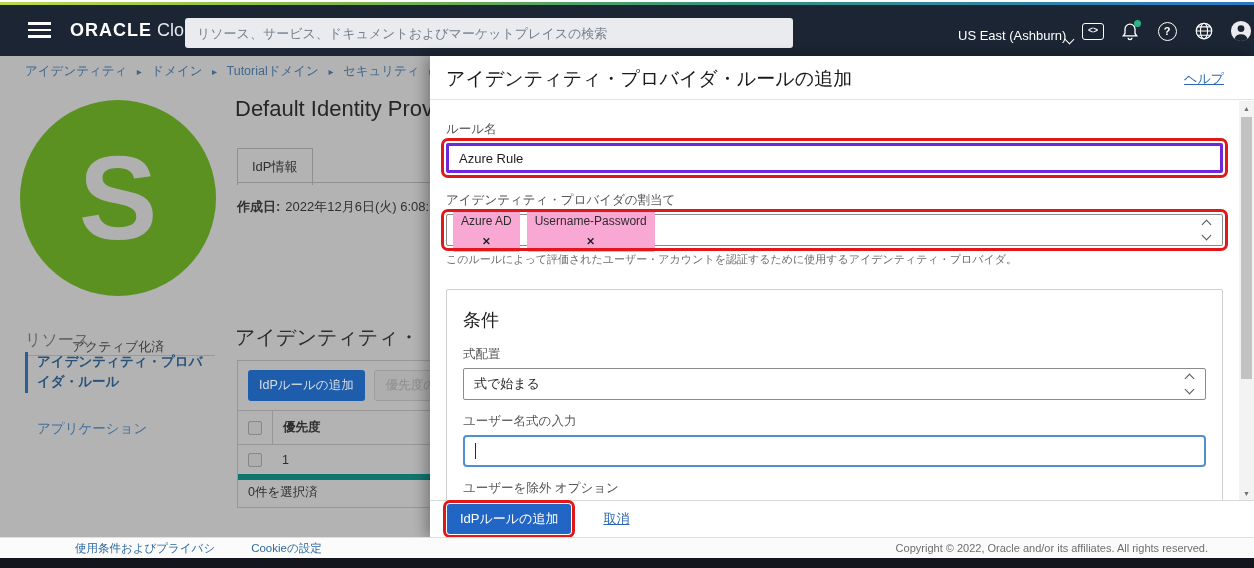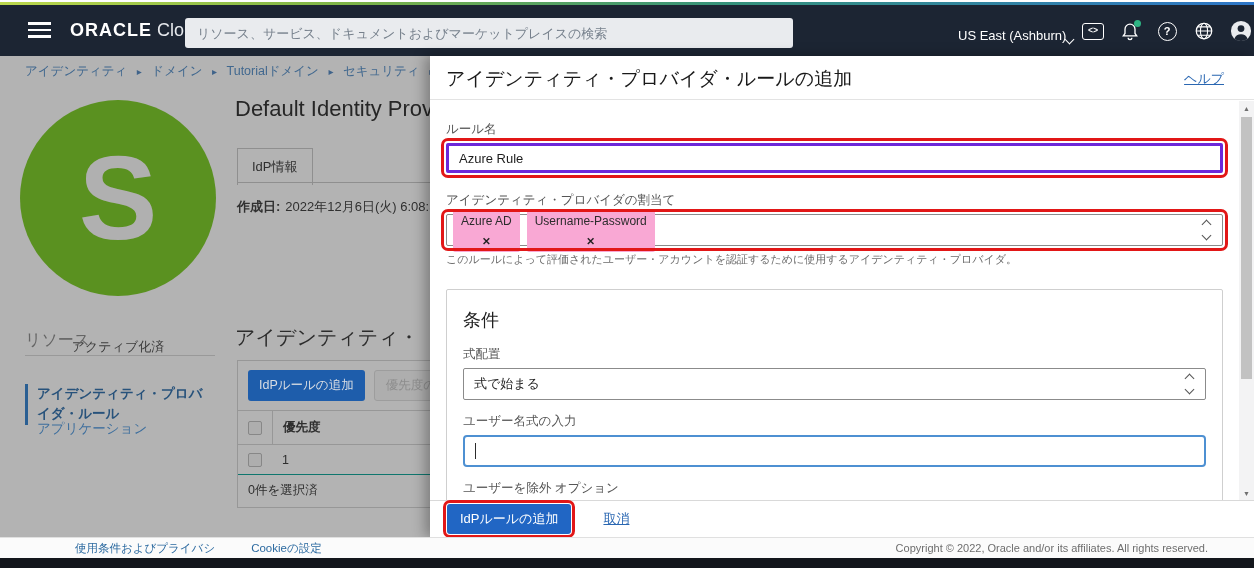--- a/index.html
+++ b/index.html
@@ -46,37 +46,37 @@
             display:flex; align-items:center; justify-content:center; }
   .status { position:absolute; left:20px; top:243px; width:196px; text-align:center; font-size:13px; color:#3c3c3c;margin-top:39px; }
   .page-title { position:absolute; left:235px; top:40px; font-size:22px; color:#262626; white-space:nowrap; }
   .tab { position:absolute; left:237px; top:92px; border:1px solid #8f8f8f; border-bottom:none;
          padding:9px 14px; font-size:13px; color:#2f2f2f; cursor:pointer; }
   .tab-line { position:absolute; left:237px; top:126px; width:193px; border-top:1px solid #8f8f8f; }
   .created { position:absolute; left:237px; top:142px; font-size:13px; color:#303030; white-space:nowrap; }
   .created .lbl { font-weight:700; margin-right:5px; }
   .res-title { position:absolute; left:25px; top:274px; font-size:16px; color:#656565; }
   .res-div { position:absolute; left:25px; top:299px; width:190px; border-top:1px solid #999; }
-  .res-item-active { position:absolute; left:25px; top:328px; width:188px; border-left:3px solid #2a5f93;
+  .res-item-active { position:absolute; left:25px; top:296px; width:188px; border-left:3px solid #2a5f93;
                      padding-left:9px; font-weight:700; font-size:13.5px; color:#27527b; line-height:1.5; cursor:pointer; }
   .res-item { position:absolute; left:37px; top:364px; font-size:13.5px; color:#3e6f9e; cursor:pointer; }
   .rules-title { position:absolute; left:235px; top:268px; font-size:20px; color:#2c2c2c; white-space:nowrap; }
   .rules-card { position:absolute; left:237px; top:304px; width:285px; height:148px; border:1px solid #979797; }
   .card-toolbar { display:flex; gap:9px; padding:9px 10px; align-items:center; }
   .btn-add-dim { background:#1e5dab; color:#d9dde3; font-size:12.5px; padding:7px 11px; border-radius:3px;
                  border:none; white-space:nowrap; cursor:pointer; font-family:inherit; }
   .btn-edit-dim { background:#aeaeae; color:#8d8d8d; border:1px solid #9d9d9d; font-size:12.5px;
                   padding:6px 11px; border-radius:3px; white-space:nowrap; cursor:default; font-family:inherit; }
   .tbl-head, .tbl-row { border-top:1px solid #979797; display:flex; align-items:center; }
   .tbl-head { height:34px; } .tbl-row { height:30px; }
   .cb { width:14px; height:14px; border:1px solid #878787; background:#aeaeae; margin:0 10px; border-radius:2px; }
   .col-sep { width:1px; align-self:stretch; background:#979797; }
   .col-label { padding-left:10px; font-size:12.5px; color:#2e2e2e; }
   .tbl-head .col-label { font-weight:700; }
-  .tbl-foot { border-top:1px solid #0f766e; height:31px; display:flex; align-items:center;
+  .tbl-foot { border-top:6px solid #0f766e; height:31px; display:flex; align-items:center;
               padding-left:10px; font-size:12.5px; color:#2e2e2e; }
 
   
   .drawer { position:absolute; top:56px; left:430px; width:824px; height:481px; background:#fff;
             box-shadow:-5px 0 12px rgba(0,0,0,0.30); }
   .d-header { position:relative; height:44px; border-bottom:1px solid #e3e3e3; }
   .d-title { position:absolute; left:16px; top:10px; font-size:19px; color:#191919; }
   .d-help { position:absolute; right:30px; top:14px; font-size:13px; color:#2a67b2; text-decoration:underline; cursor:pointer; }
   .d-body { position:absolute; top:45px; left:0; right:15px; height:399px; overflow:hidden; padding:20px 16px 0 16px; }
   .f-label { font-size:12.5px; color:#565656; margin-bottom:5px; }

